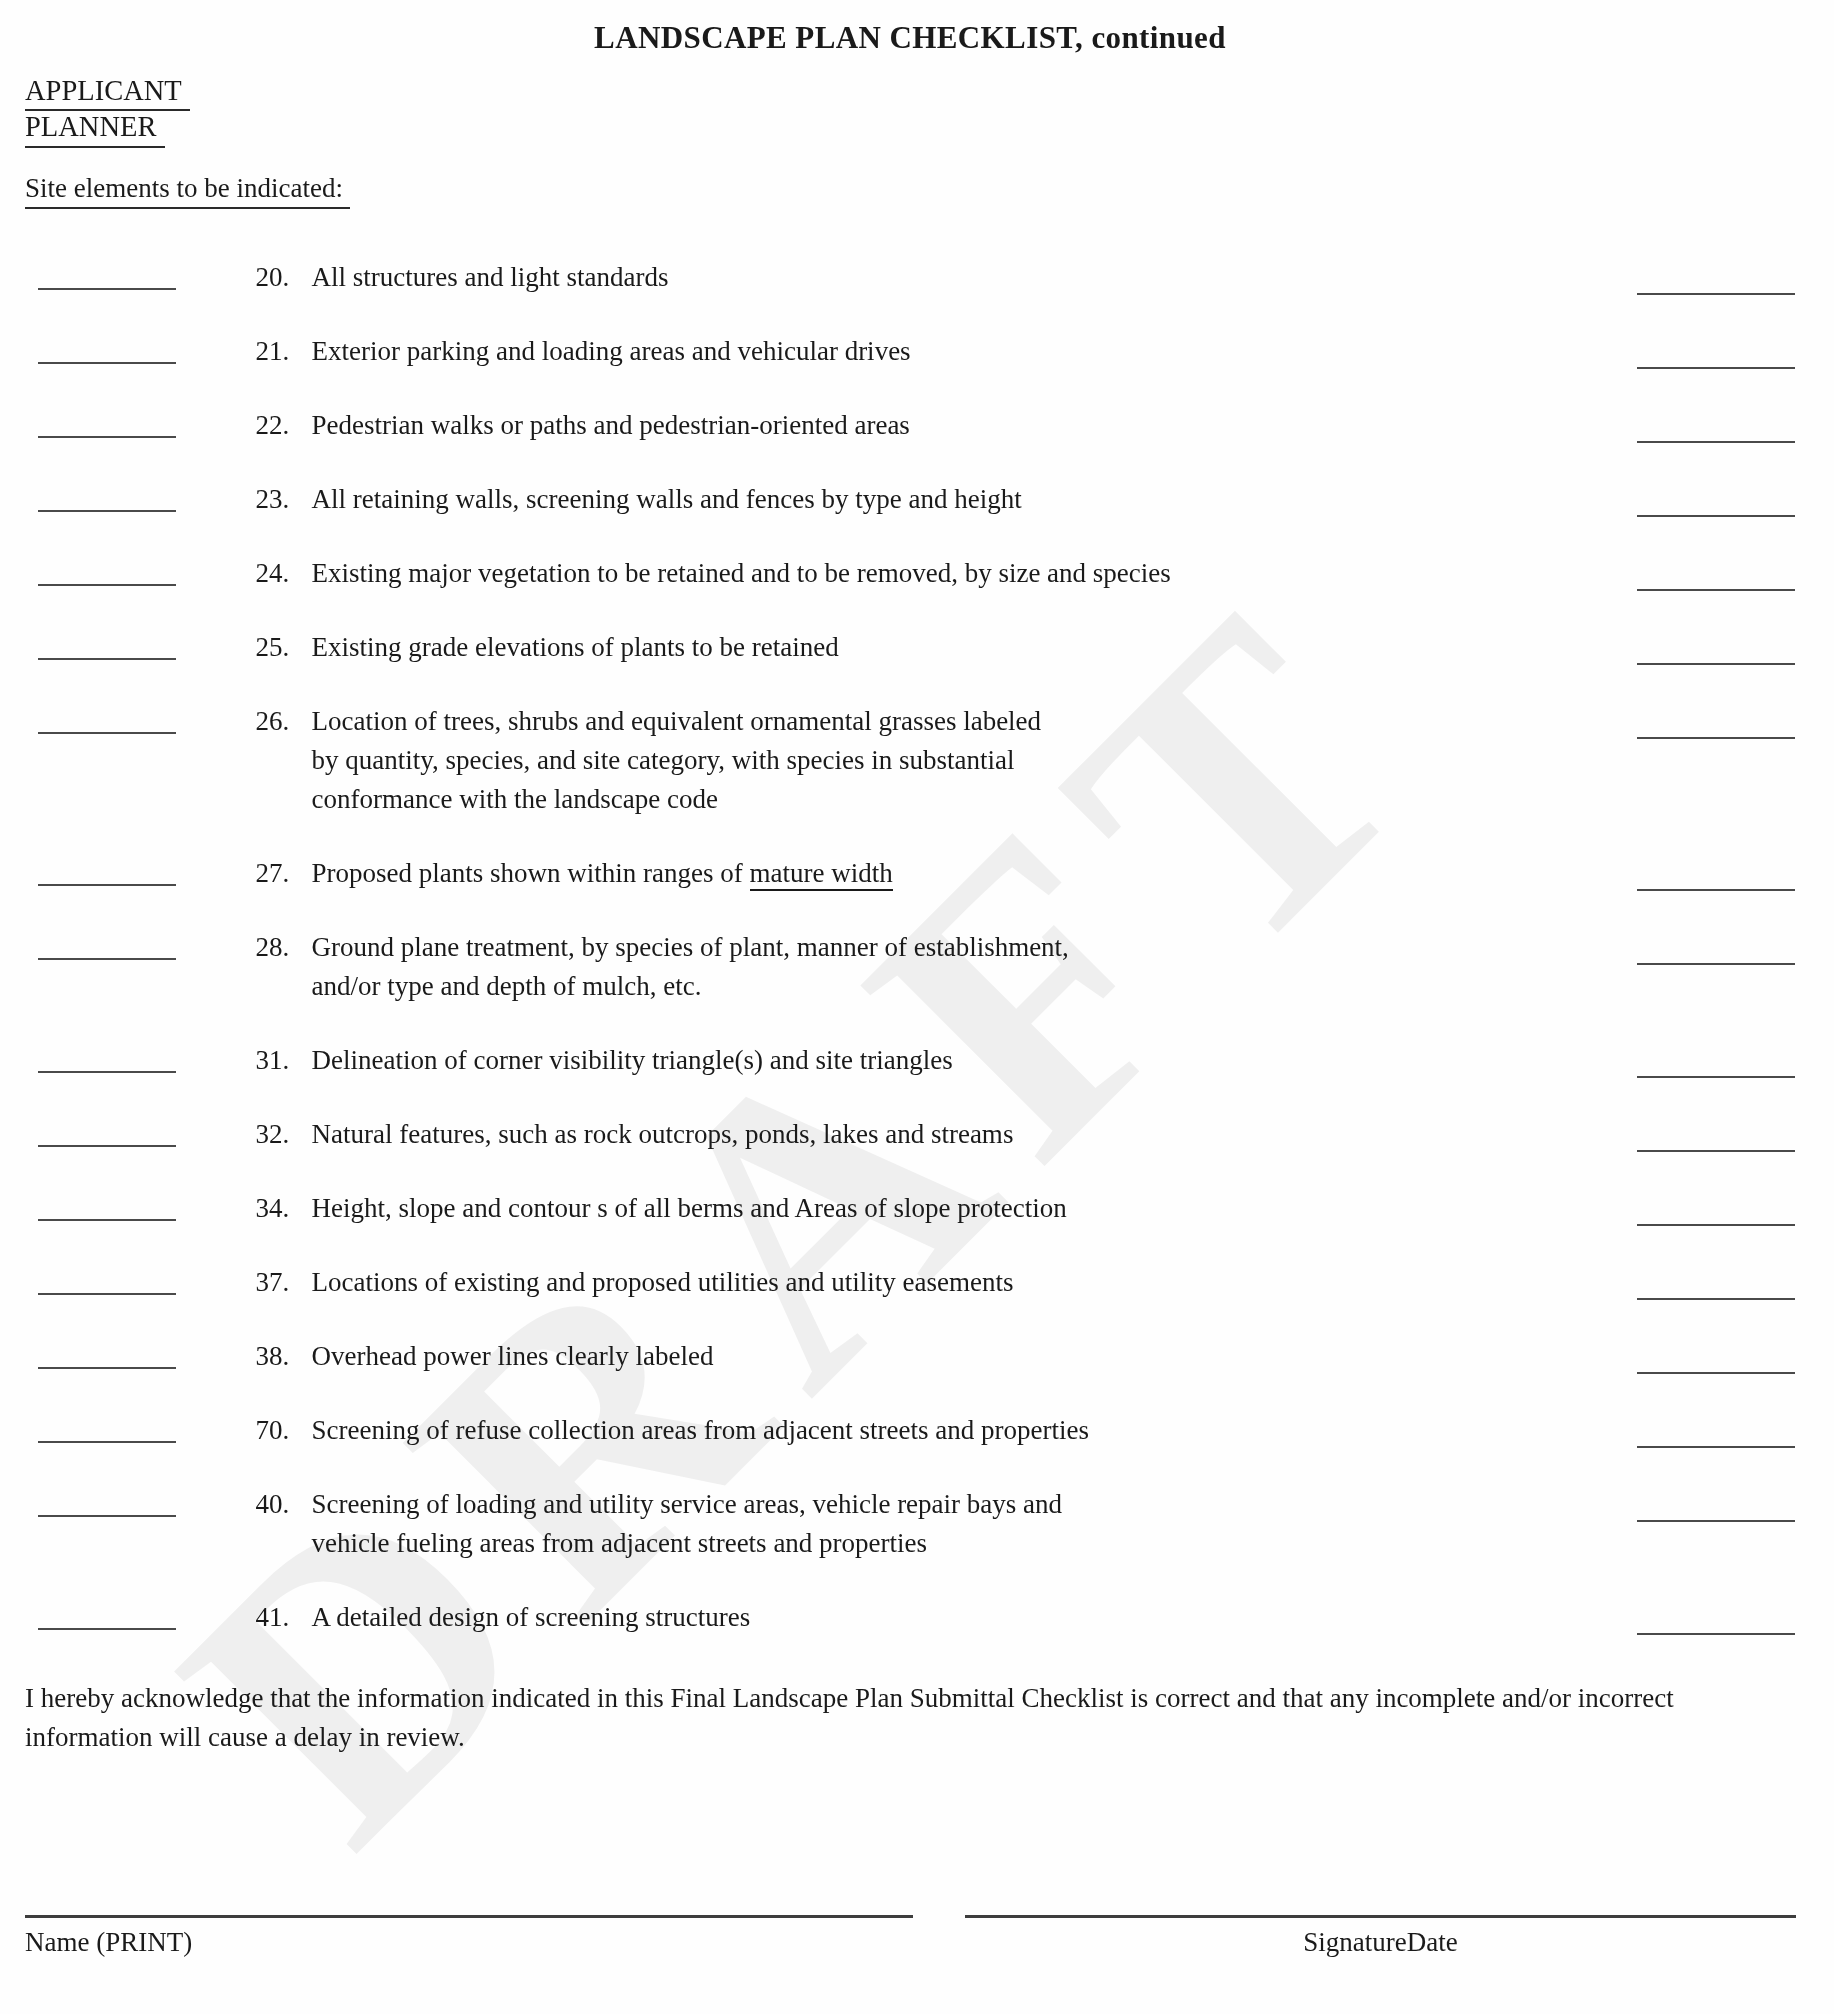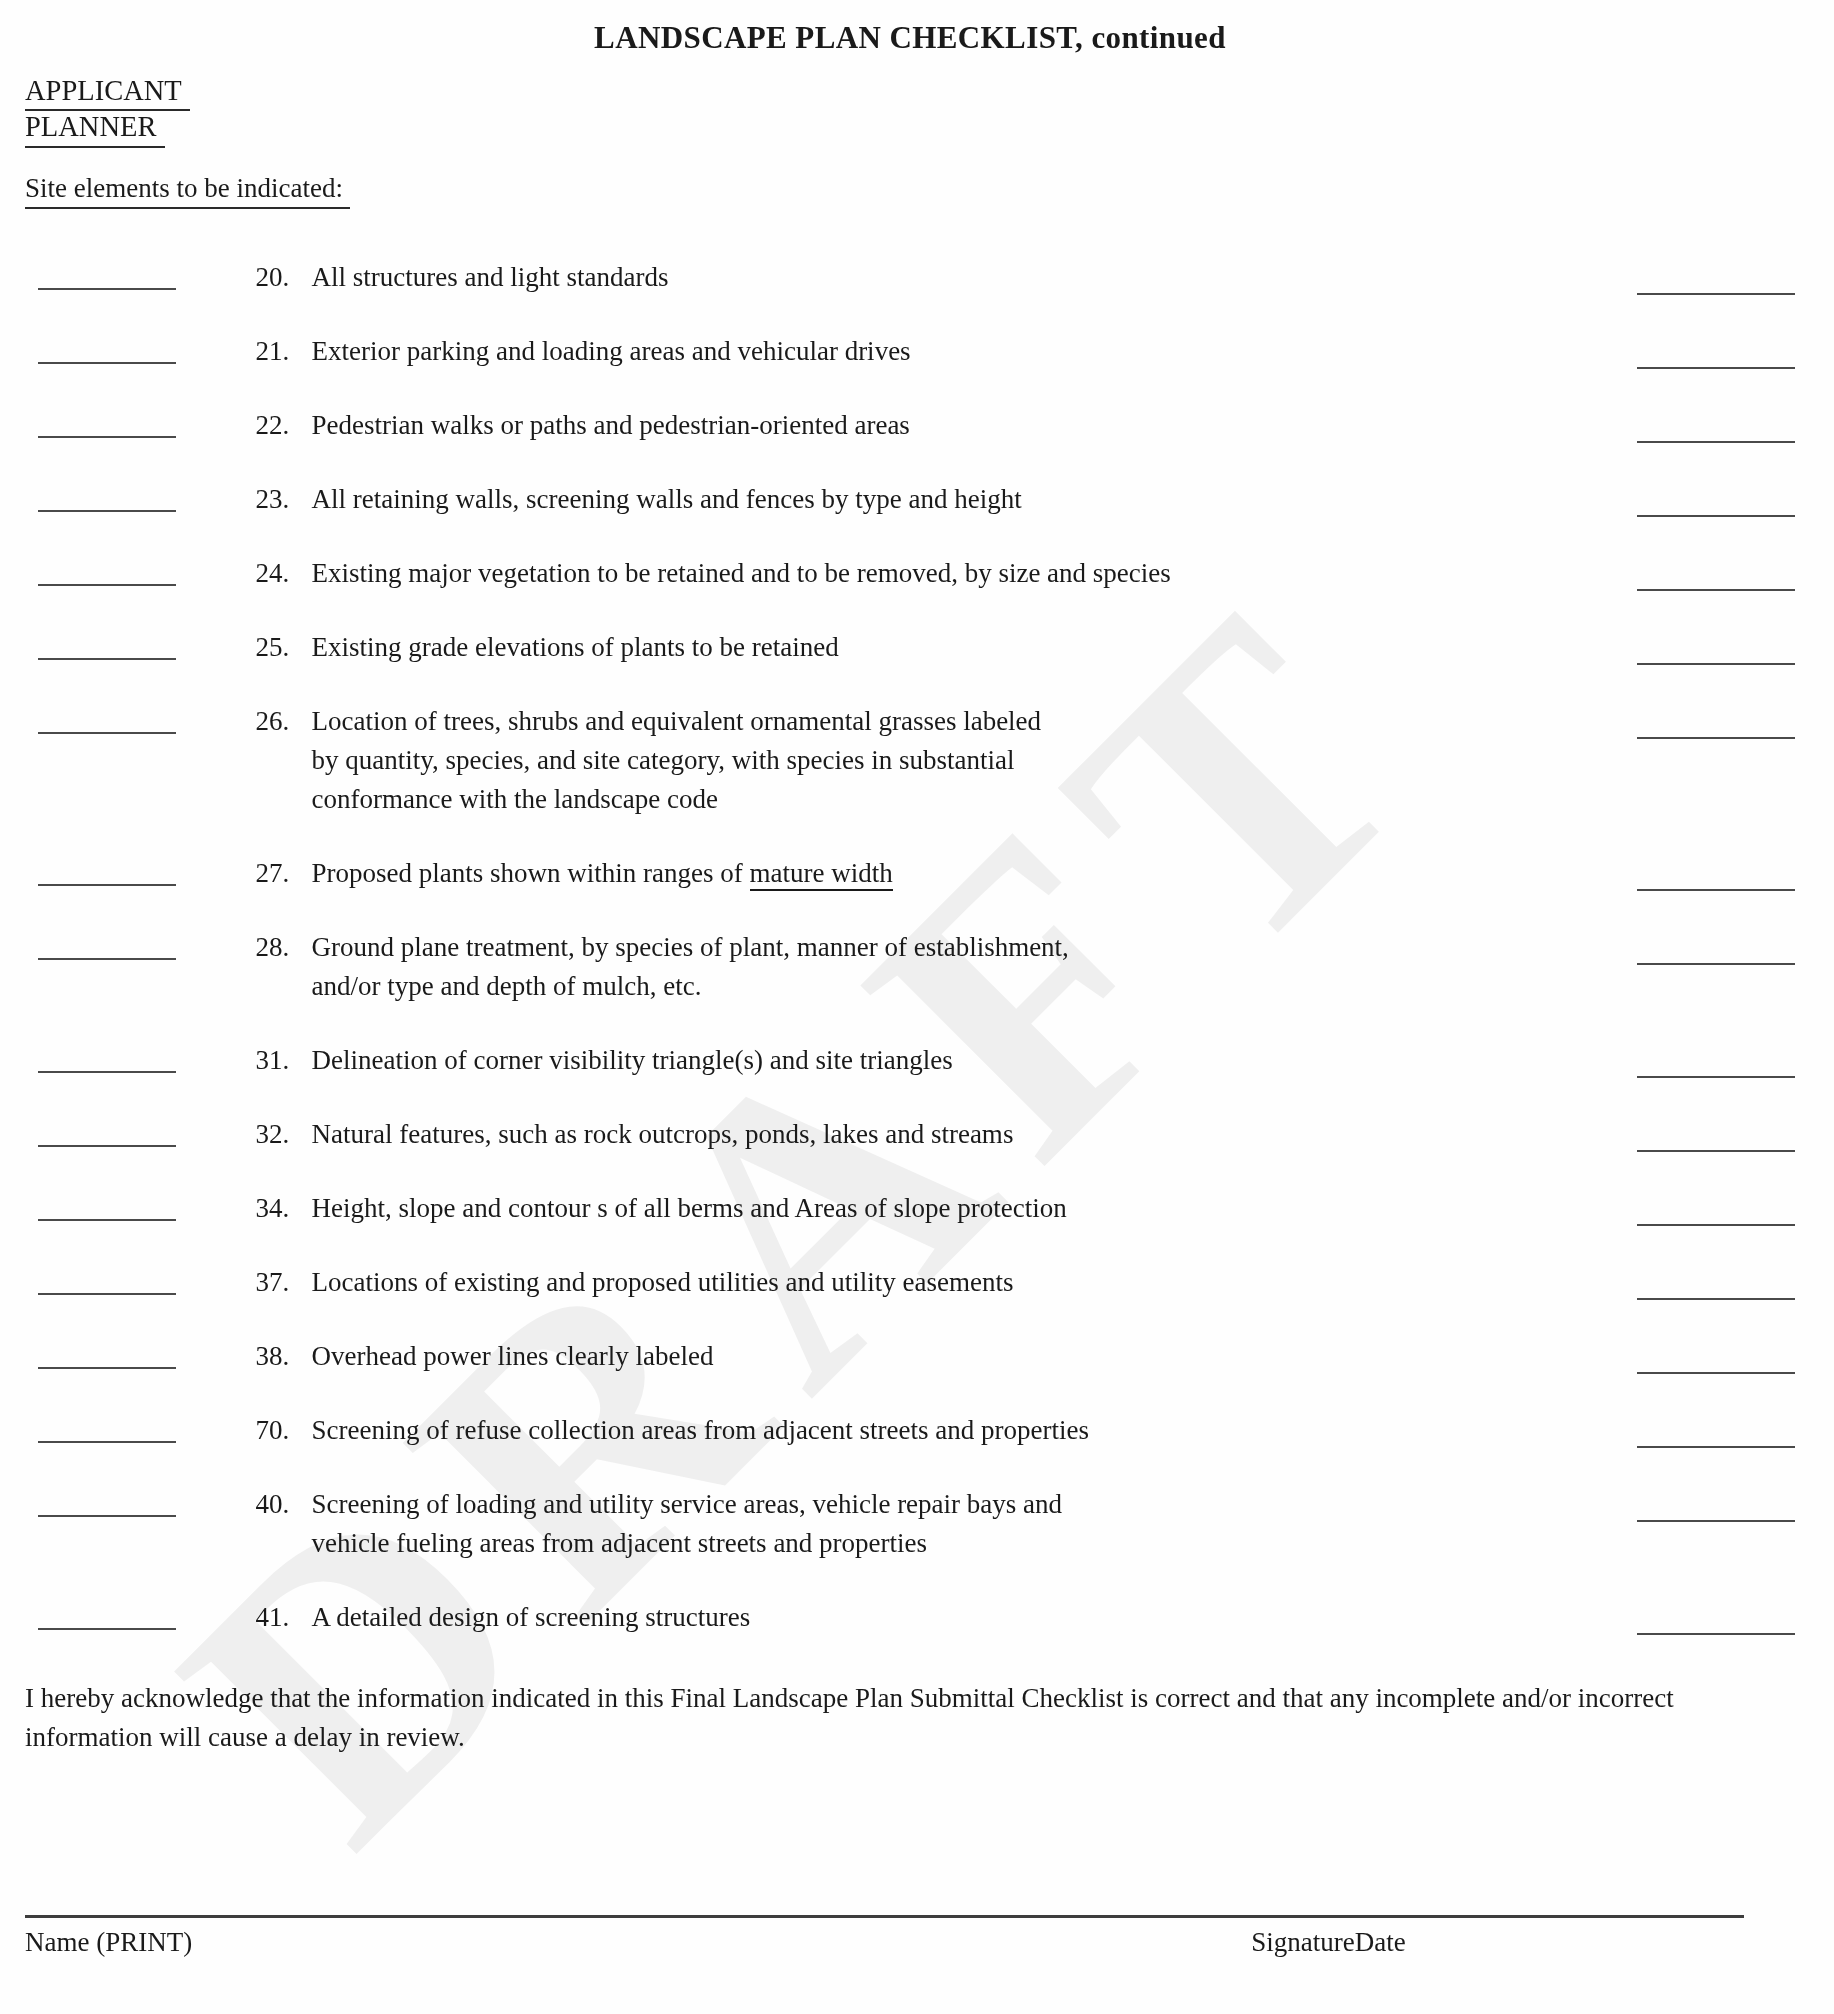--- a/index.html
+++ b/index.html
@@ -103,20 +103,21 @@
   .u { border-bottom: 2.5px solid #1a1a1a; padding-bottom: 0.8px; }
   .acknowledgment {
     margin-top: 42px;
     font-size: 27px;
     line-height: 39px;
     max-width: 1770px;
   }
   .signature-row {
     display: flex;
     margin-top: 158px;
+    gap: 52px;
   }
   .sig-block { flex: 0 0 auto; }
   .sig-left  { width: 888px; }
   .sig-right { width: 831px; }
   .sig-line {
     height: 0;
     border-top: 3.4px solid #3d3d3d;
     width: 100%;
   }
   .sig-label, .sig-labels-row {

